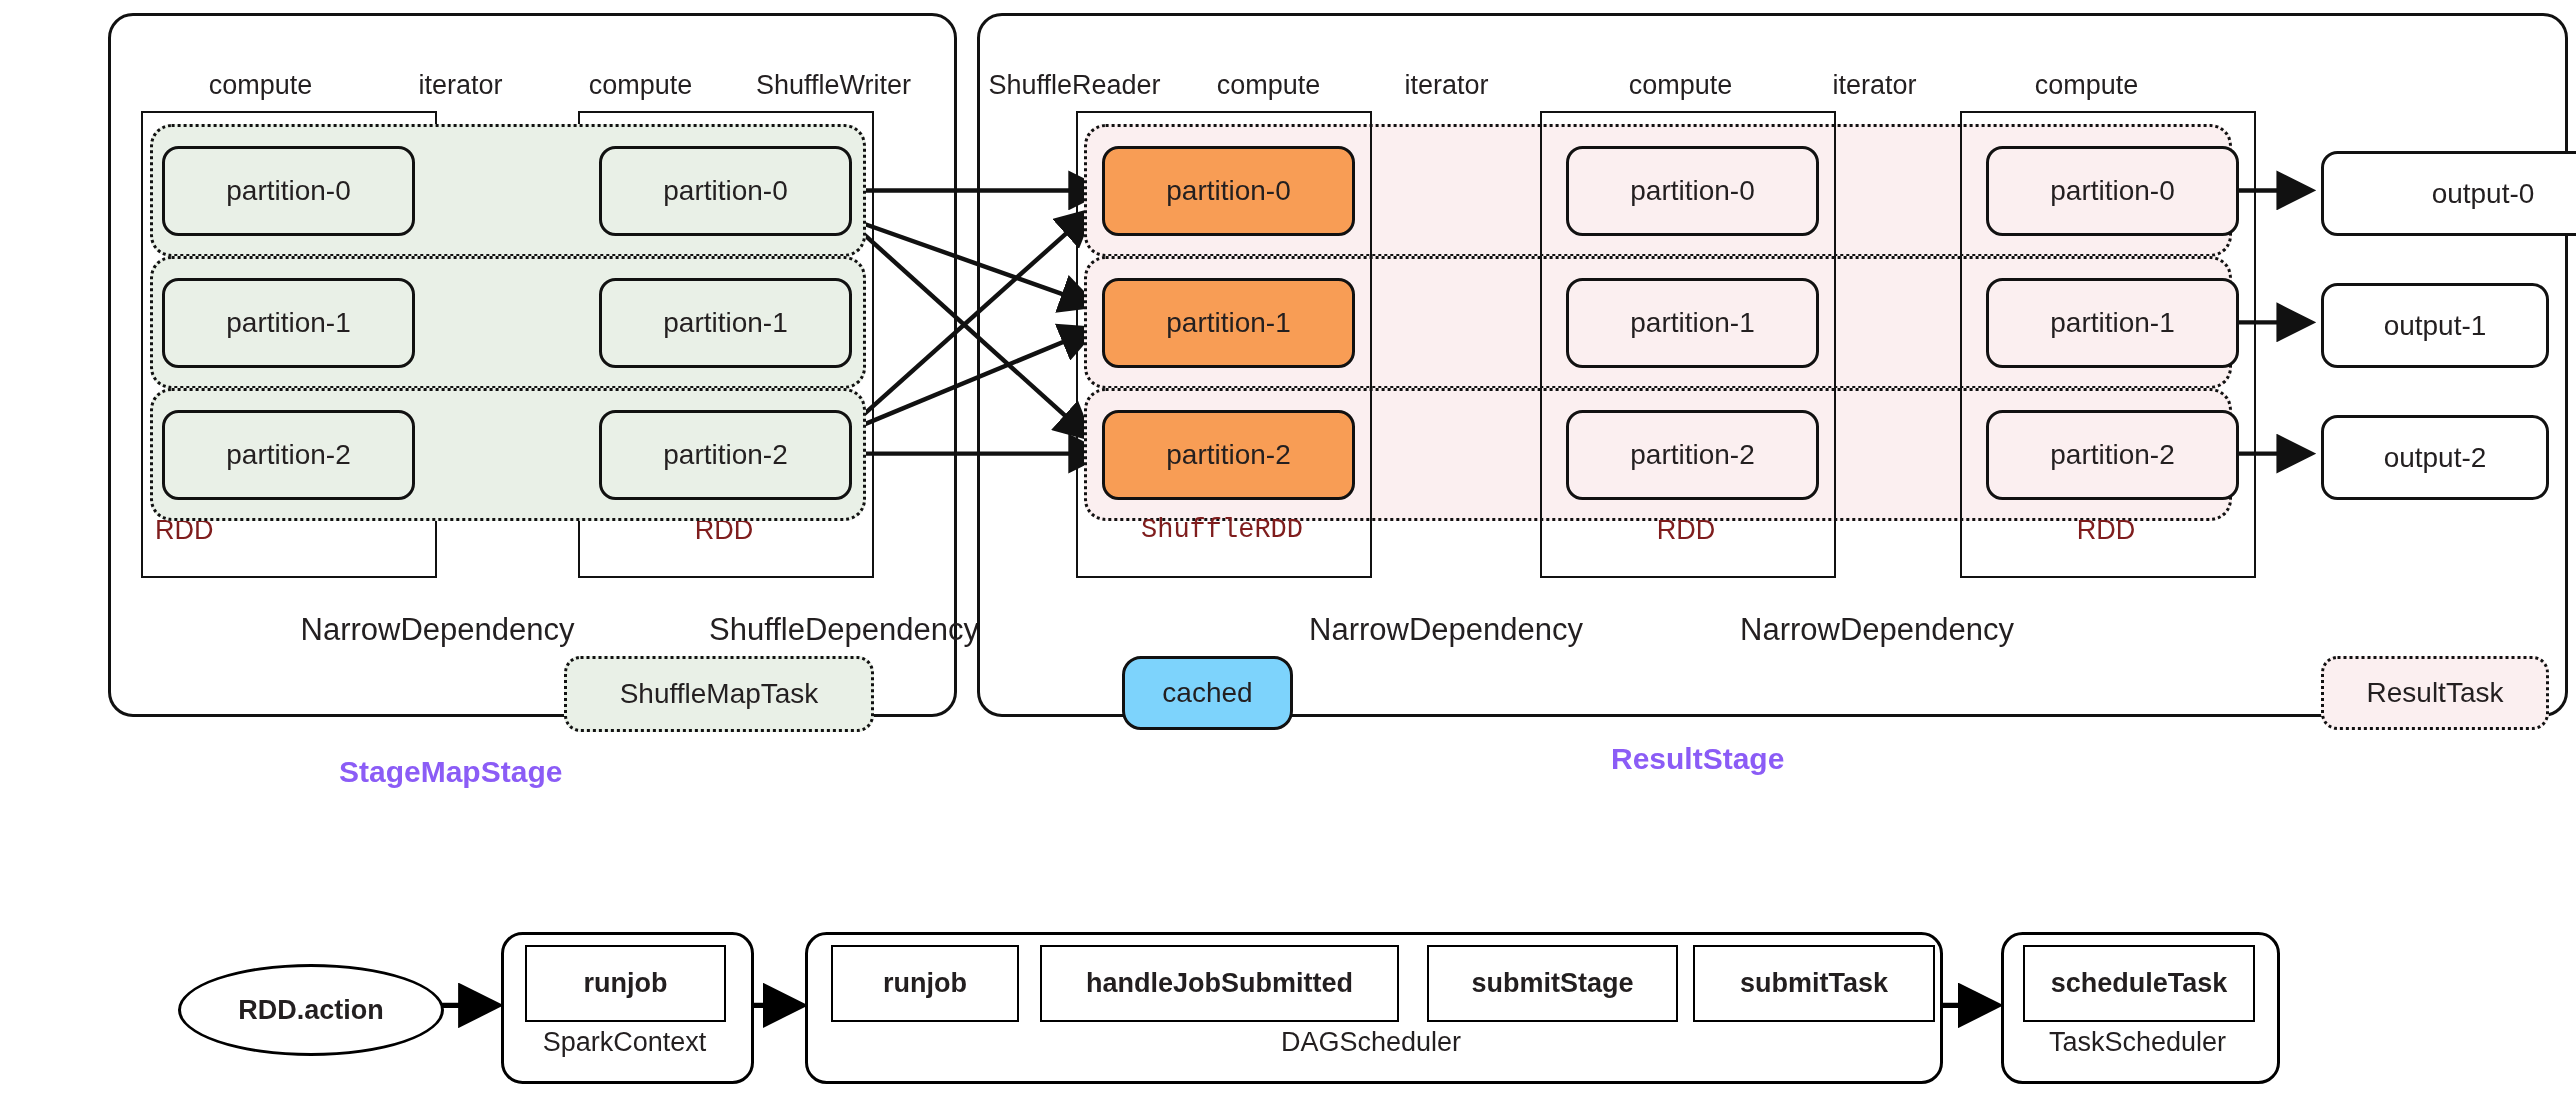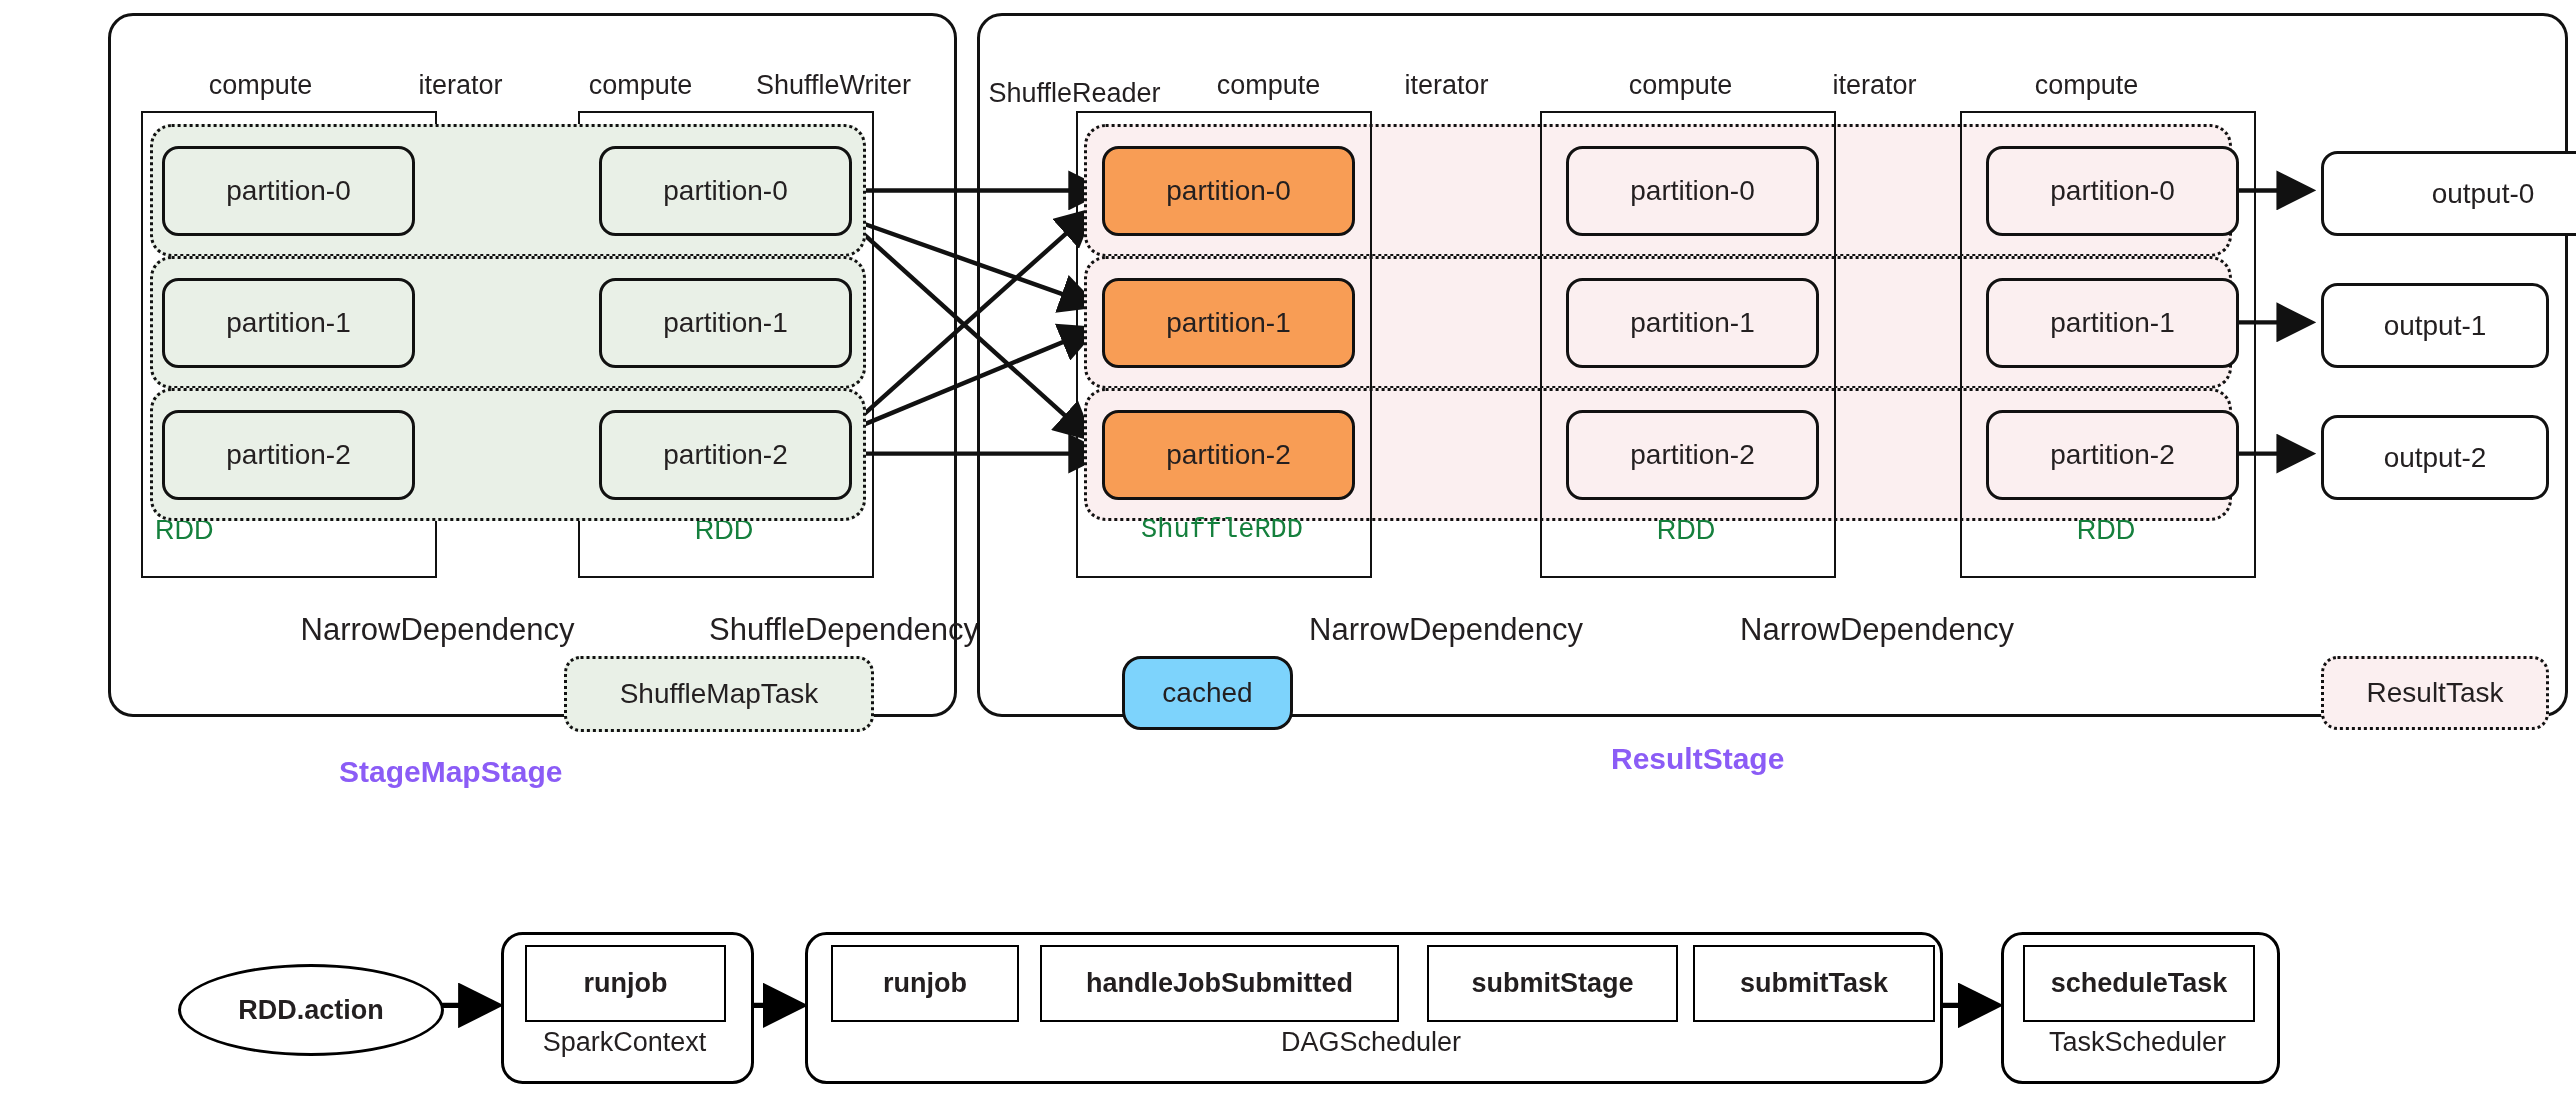--- a/index.html
+++ b/index.html
@@ -5,21 +5,21 @@
   html,body{margin:0;padding:0;background:#ffffff;}
   body{font-family:"Liberation Sans",sans-serif;color:#231f20;}
   #root{position:relative;width:2576px;height:1107px;overflow:hidden;background:#fff;}
   svg.layer{position:absolute;left:0;top:0;width:2576px;height:1107px;pointer-events:none;}
 
   
   .stage-box{position:absolute;border:3.2px solid #111;border-radius:25px;background:transparent;}
 
   
   .rdd-col{position:absolute;border:2.5px solid #111;background:transparent;}
-  .rdd-label{position:absolute;left:0;right:0;text-align:center;font-size:27px;color:#15803d;}
+  .rdd-label{position:absolute;left:0;right:0;text-align:center;font-size:27px;color:#7f1d1d;}
   .rdd-label.left-al{text-align:left;padding-left:14px;}
 
   
   .band{position:absolute;border:3.2px dotted #111;border-radius:21.6px;}
   .band.green{background:#e9f0e7;}
   .band.pink{background:#fbeff0;}
 
   
   .pill{position:absolute;border:3.2px solid #111;border-radius:16.5px;
         display:flex;align-items:center;justify-content:center;
@@ -146,21 +146,21 @@
 
   <div class="dep" style="left:279px;top:612px;width:317px;">NarrowDependency</div>
   <div class="dep" style="left:679px;top:612px;width:330px;">ShuffleDependency</div>
 
   <div class="badge green" style="left:564px;top:656px;width:304px;height:70px;text-align:center;">ShuffleMapTask</div>
 
   <div class="stage-cap" style="left:339px;top:755px;">StageMapStage</div>
 
   <div class="stage-box" style="left:977px;top:12.7px;width:1585px;height:698px;"></div>
 
-  <div class="hdr" style="left:970px;top:70px;width:209px;margin-top:8px;">ShuffleReader</div>
+  <div class="hdr" style="left:970px;top:70px;width:209px;">ShuffleReader</div>
   <div class="hdr" style="left:1186px;top:70px;width:165px;">compute</div>
   <div class="hdr" style="left:1367px;top:70px;width:159px;">iterator</div>
   <div class="hdr" style="left:1598px;top:70px;width:165px;">compute</div>
   <div class="hdr" style="left:1795px;top:70px;width:159px;">iterator</div>
   <div class="hdr" style="left:2004px;top:70px;width:165px;">compute</div>
 
   <div class="band pink" style="left:1084px;top:124px;width:1142px;height:127px;"></div>
   <div class="band pink" style="left:1084px;top:256px;width:1142px;height:127px;"></div>
   <div class="band pink" style="left:1084px;top:388px;width:1142px;height:127px;"></div>
 

